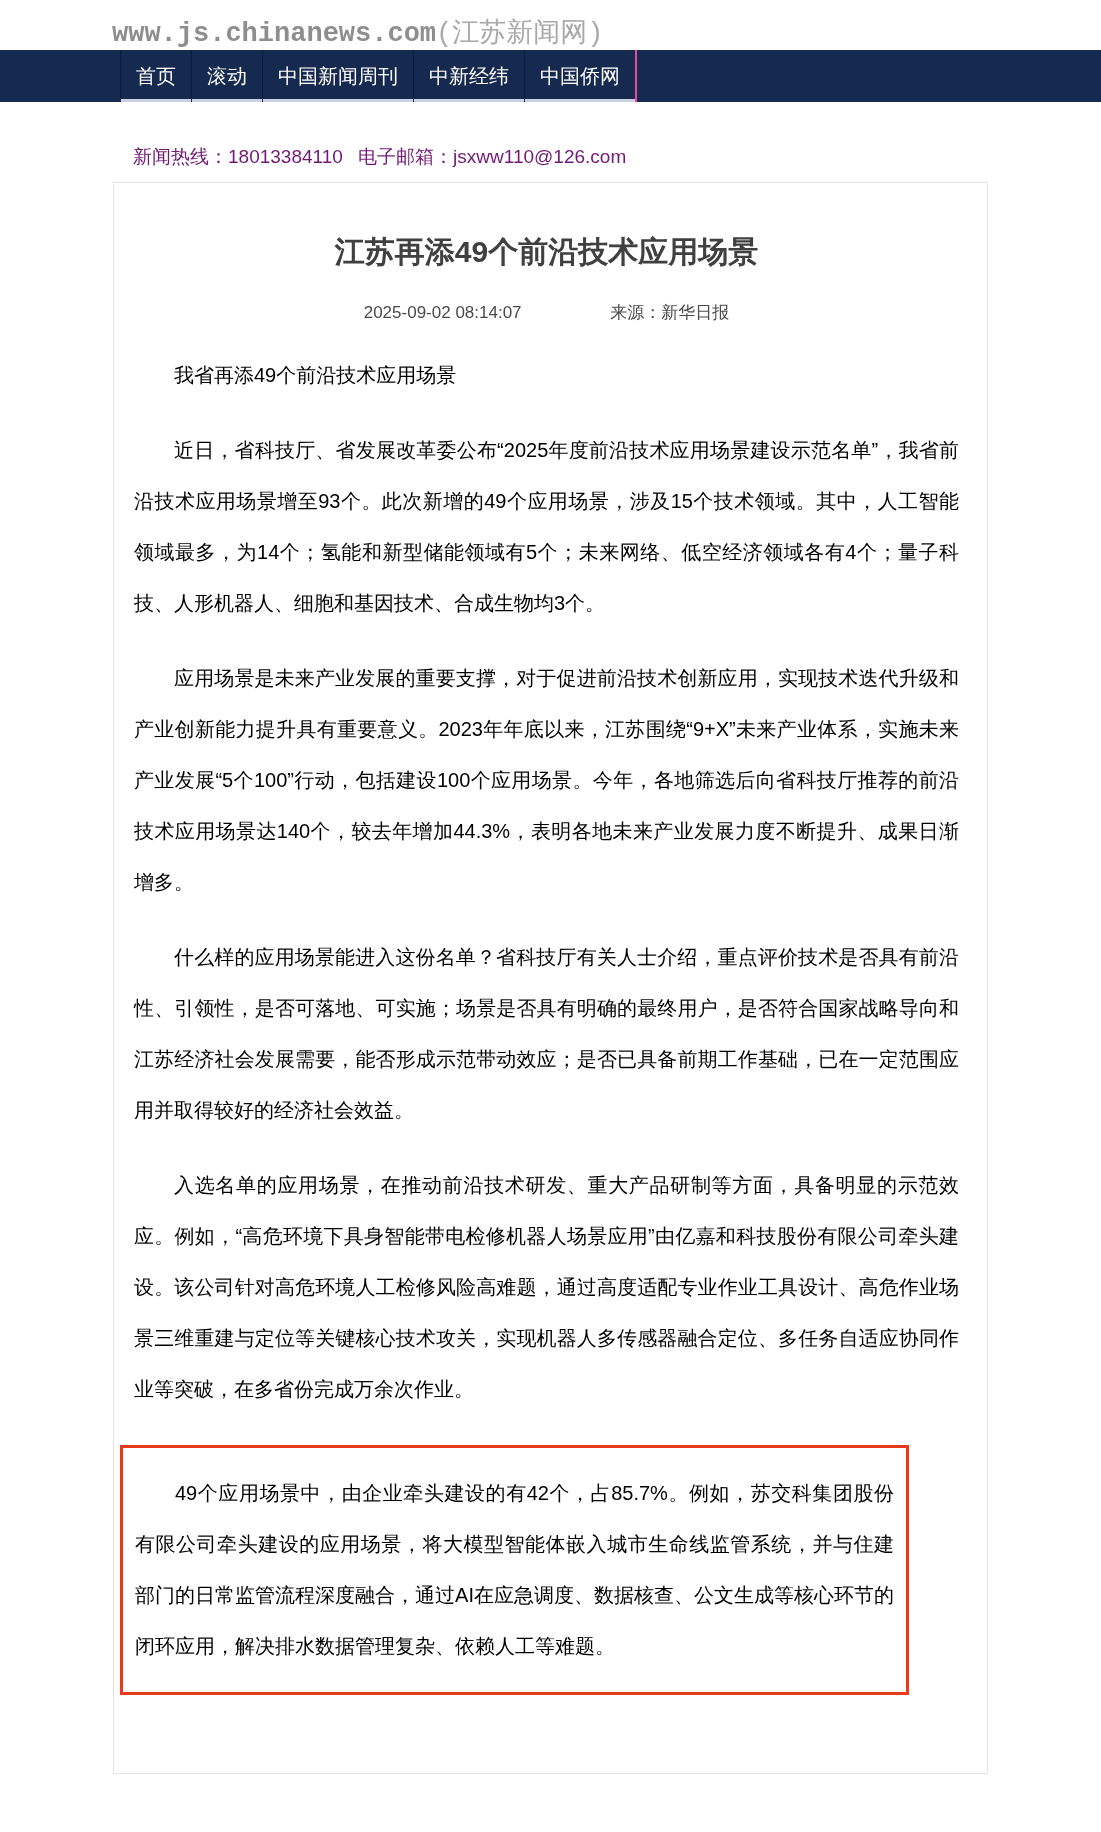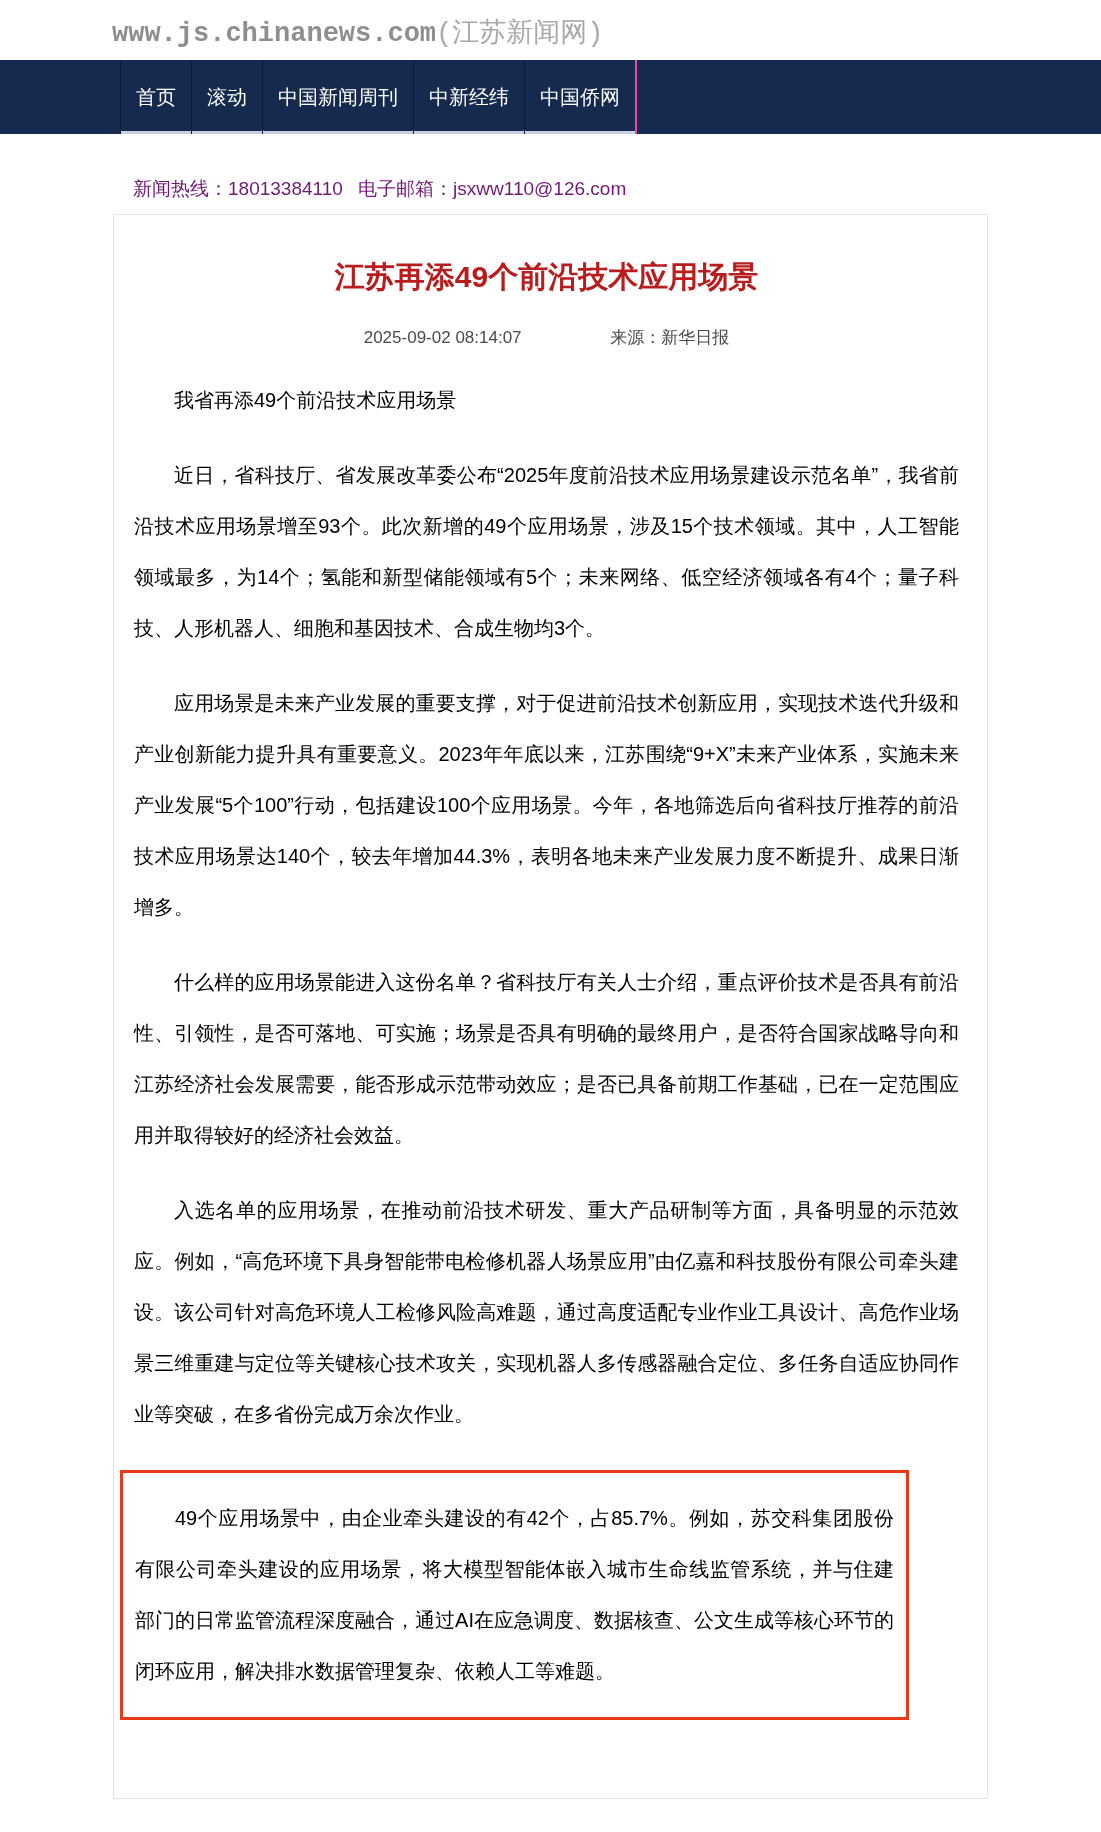--- a/index.html
+++ b/index.html
@@ -18,21 +18,21 @@
     color: #ce1f1b; letter-spacing: 3px; white-space: nowrap;
   }
   .logo-divider { width: 2px; height: 58px; background: #c6c6c6; margin: 0 16px 0 14px; }
   .logo-region { font-size: 53px; font-weight: 900; color: #3d3d3d; white-space: nowrap; }
   .header-date { font-size: 19px; color: #676f7c; margin-left: 74px; margin-top: 20px; }
   .site-url { margin-top: 2px; font-size: 27px; font-weight: bold; color: #8e8e8e; font-family: Liberation Mono, monospace; }
   .site-url .url-suffix { font-weight: normal; color: #a9a9a9; }
 
   
   .main-nav {
-    margin-top: 10px; background: #16294e; height: 74px;
+    background: #16294e; height: 52px;
     display: flex; align-items: stretch; padding-left: 120px;
   }
   .nav-item {
     display: flex; align-items: center; padding: 0 15px;
     color: #ffffff; font-size: 20px; cursor: pointer;
     border-left: 1px solid #0b1a38;
     box-shadow: inset 0 -3px 0 #c9d0e1;
     white-space: nowrap;
   }
   .nav-item:last-child { border-right: 2px solid #ec4899; }
@@ -42,21 +42,21 @@
   .contact-line .email-label { margin-left: 10px; }
 
   
   .article-box {
     margin: 12px 0 0 113px; width: 875px;
     border: 1px solid #e4e4e4;
     padding: 42px 28px 48px 20px;
   }
   .article-title {
     text-align: center; font-size: 30px; font-weight: bold;
-    color: #b91c1c; margin: 0;
+    color: #404040; margin: 7px;
   }
   .article-meta { text-align: center; margin-top: 28px; font-size: 17px; color: #4a4a4a; }
   .article-meta .meta-time { margin-right: 42px; }
   .article-meta .meta-source { margin-left: 42px; }
 
   .article-body {
     margin-top: 26px; font-size: 20px; line-height: 2.55;
     color: #000; text-align: justify;
   }
   .article-body p { margin: 24px 0; text-indent: 2em; }

